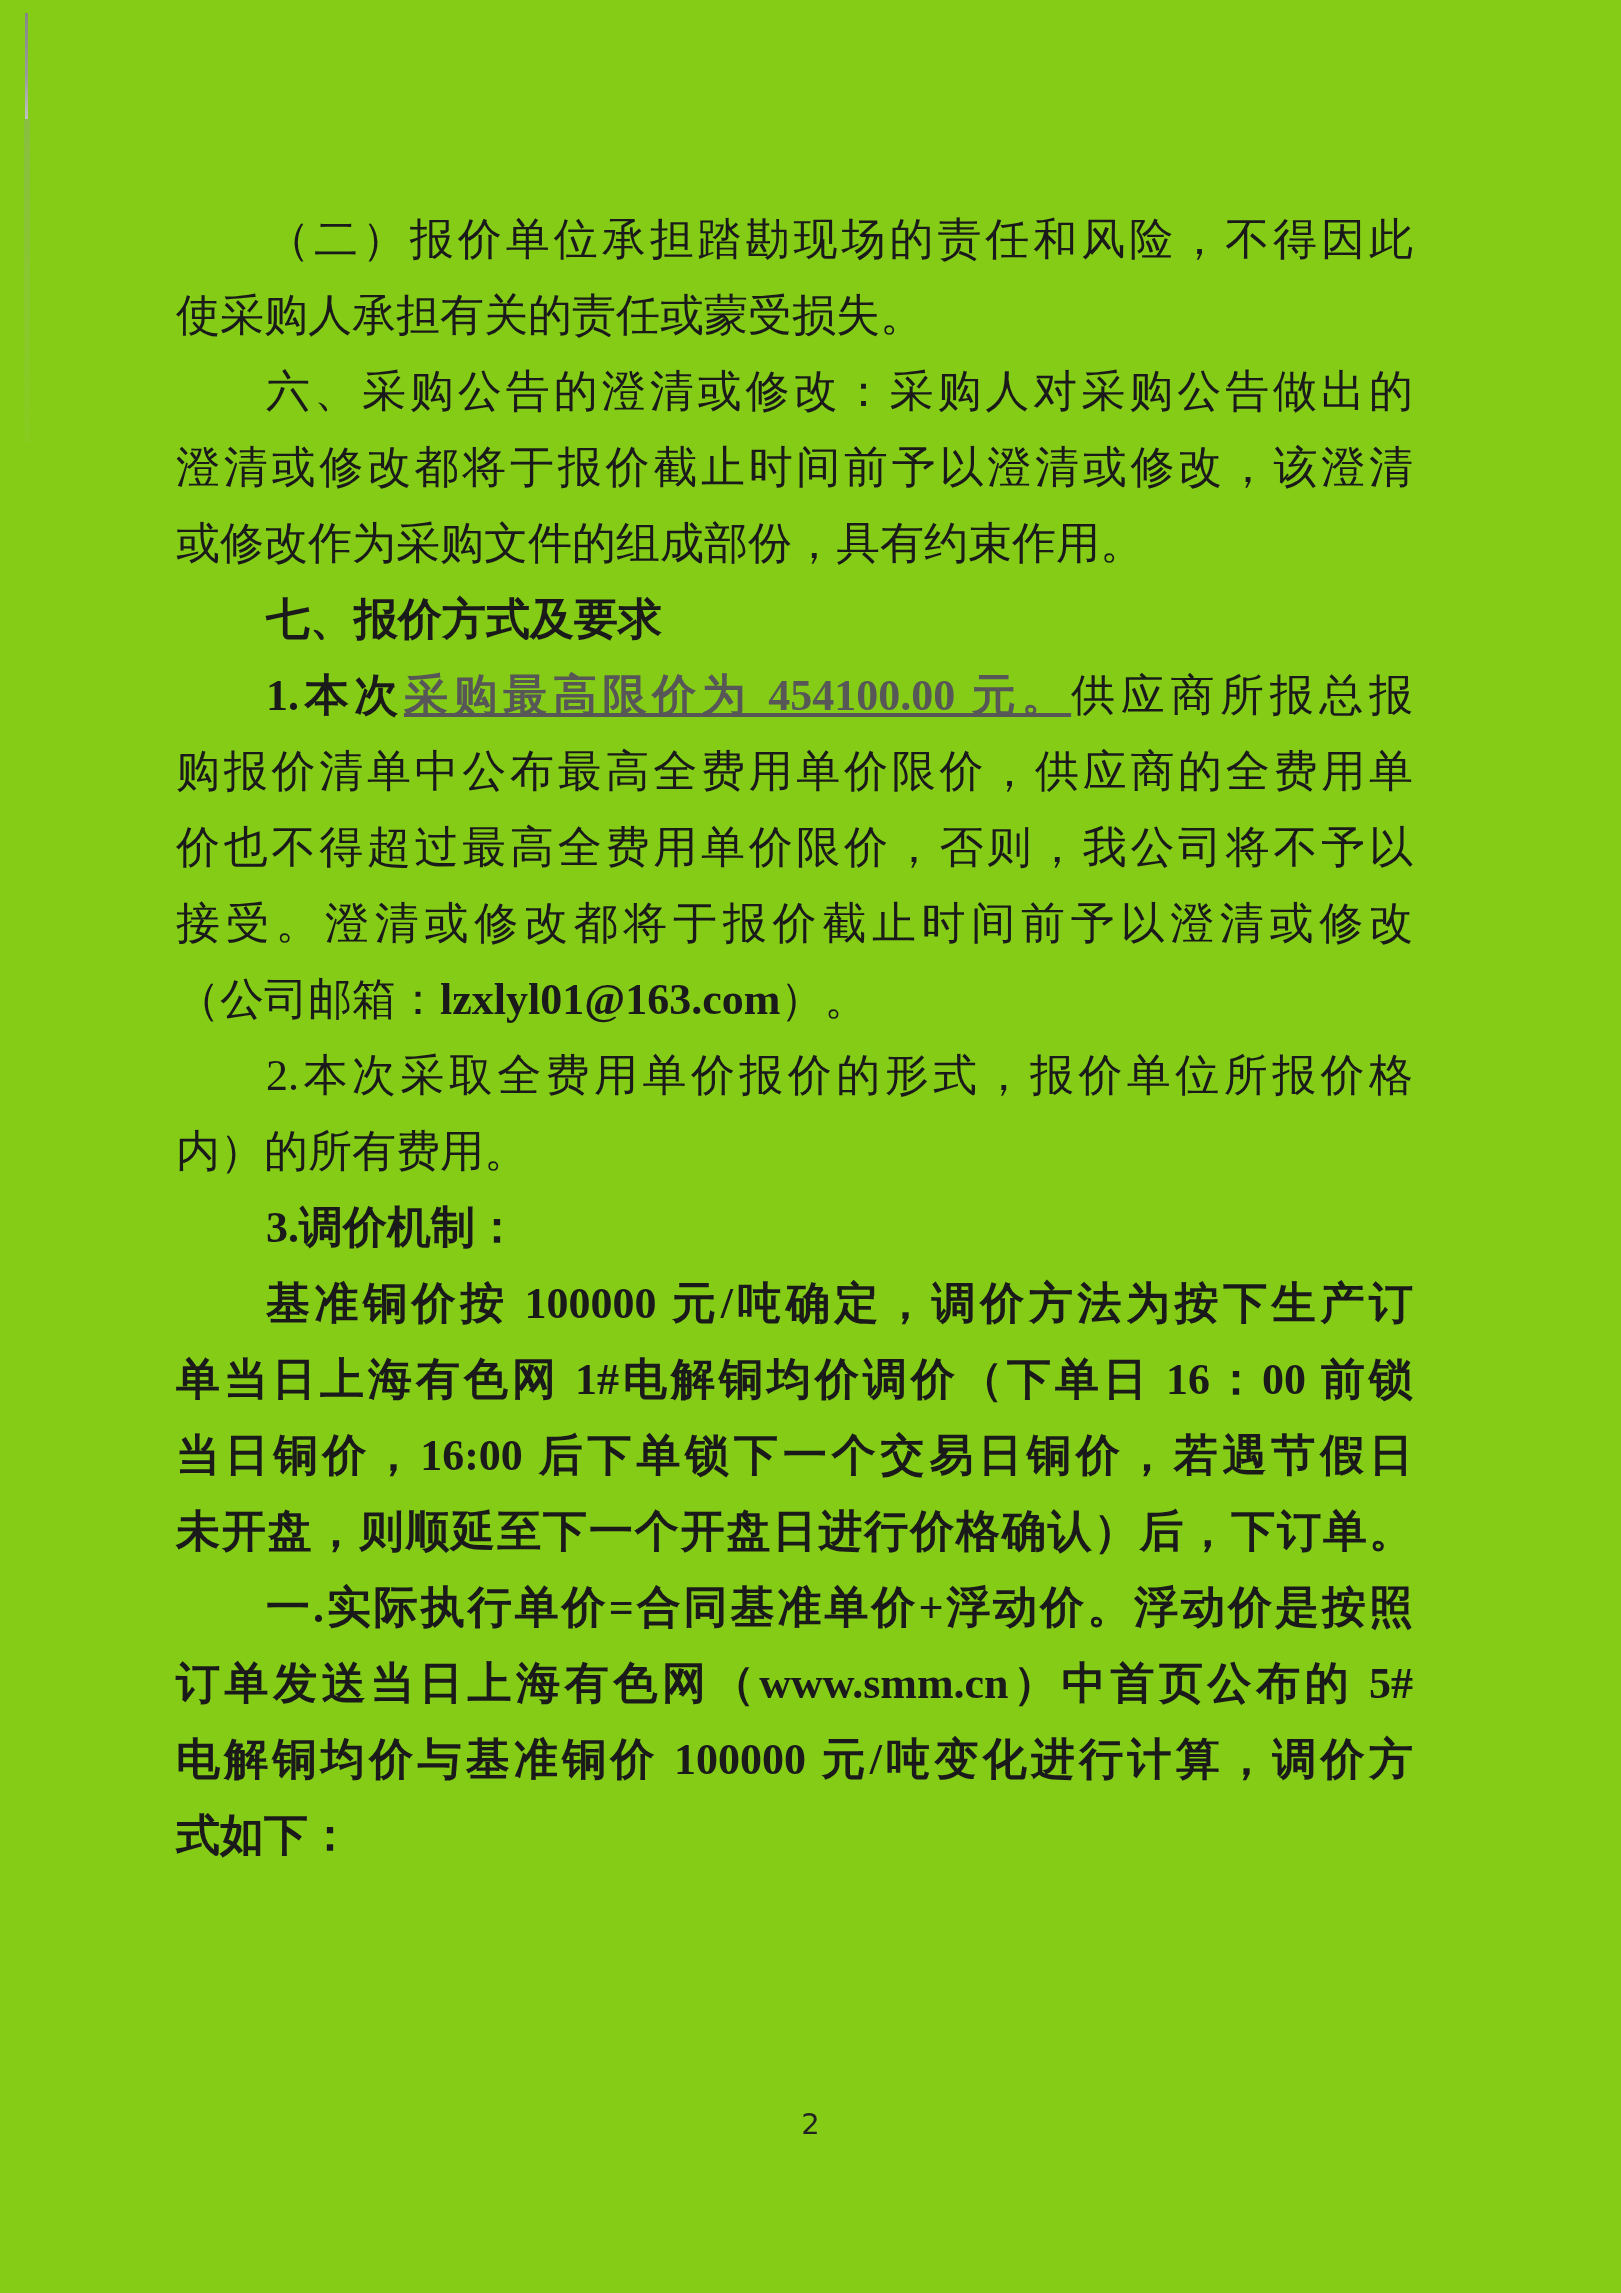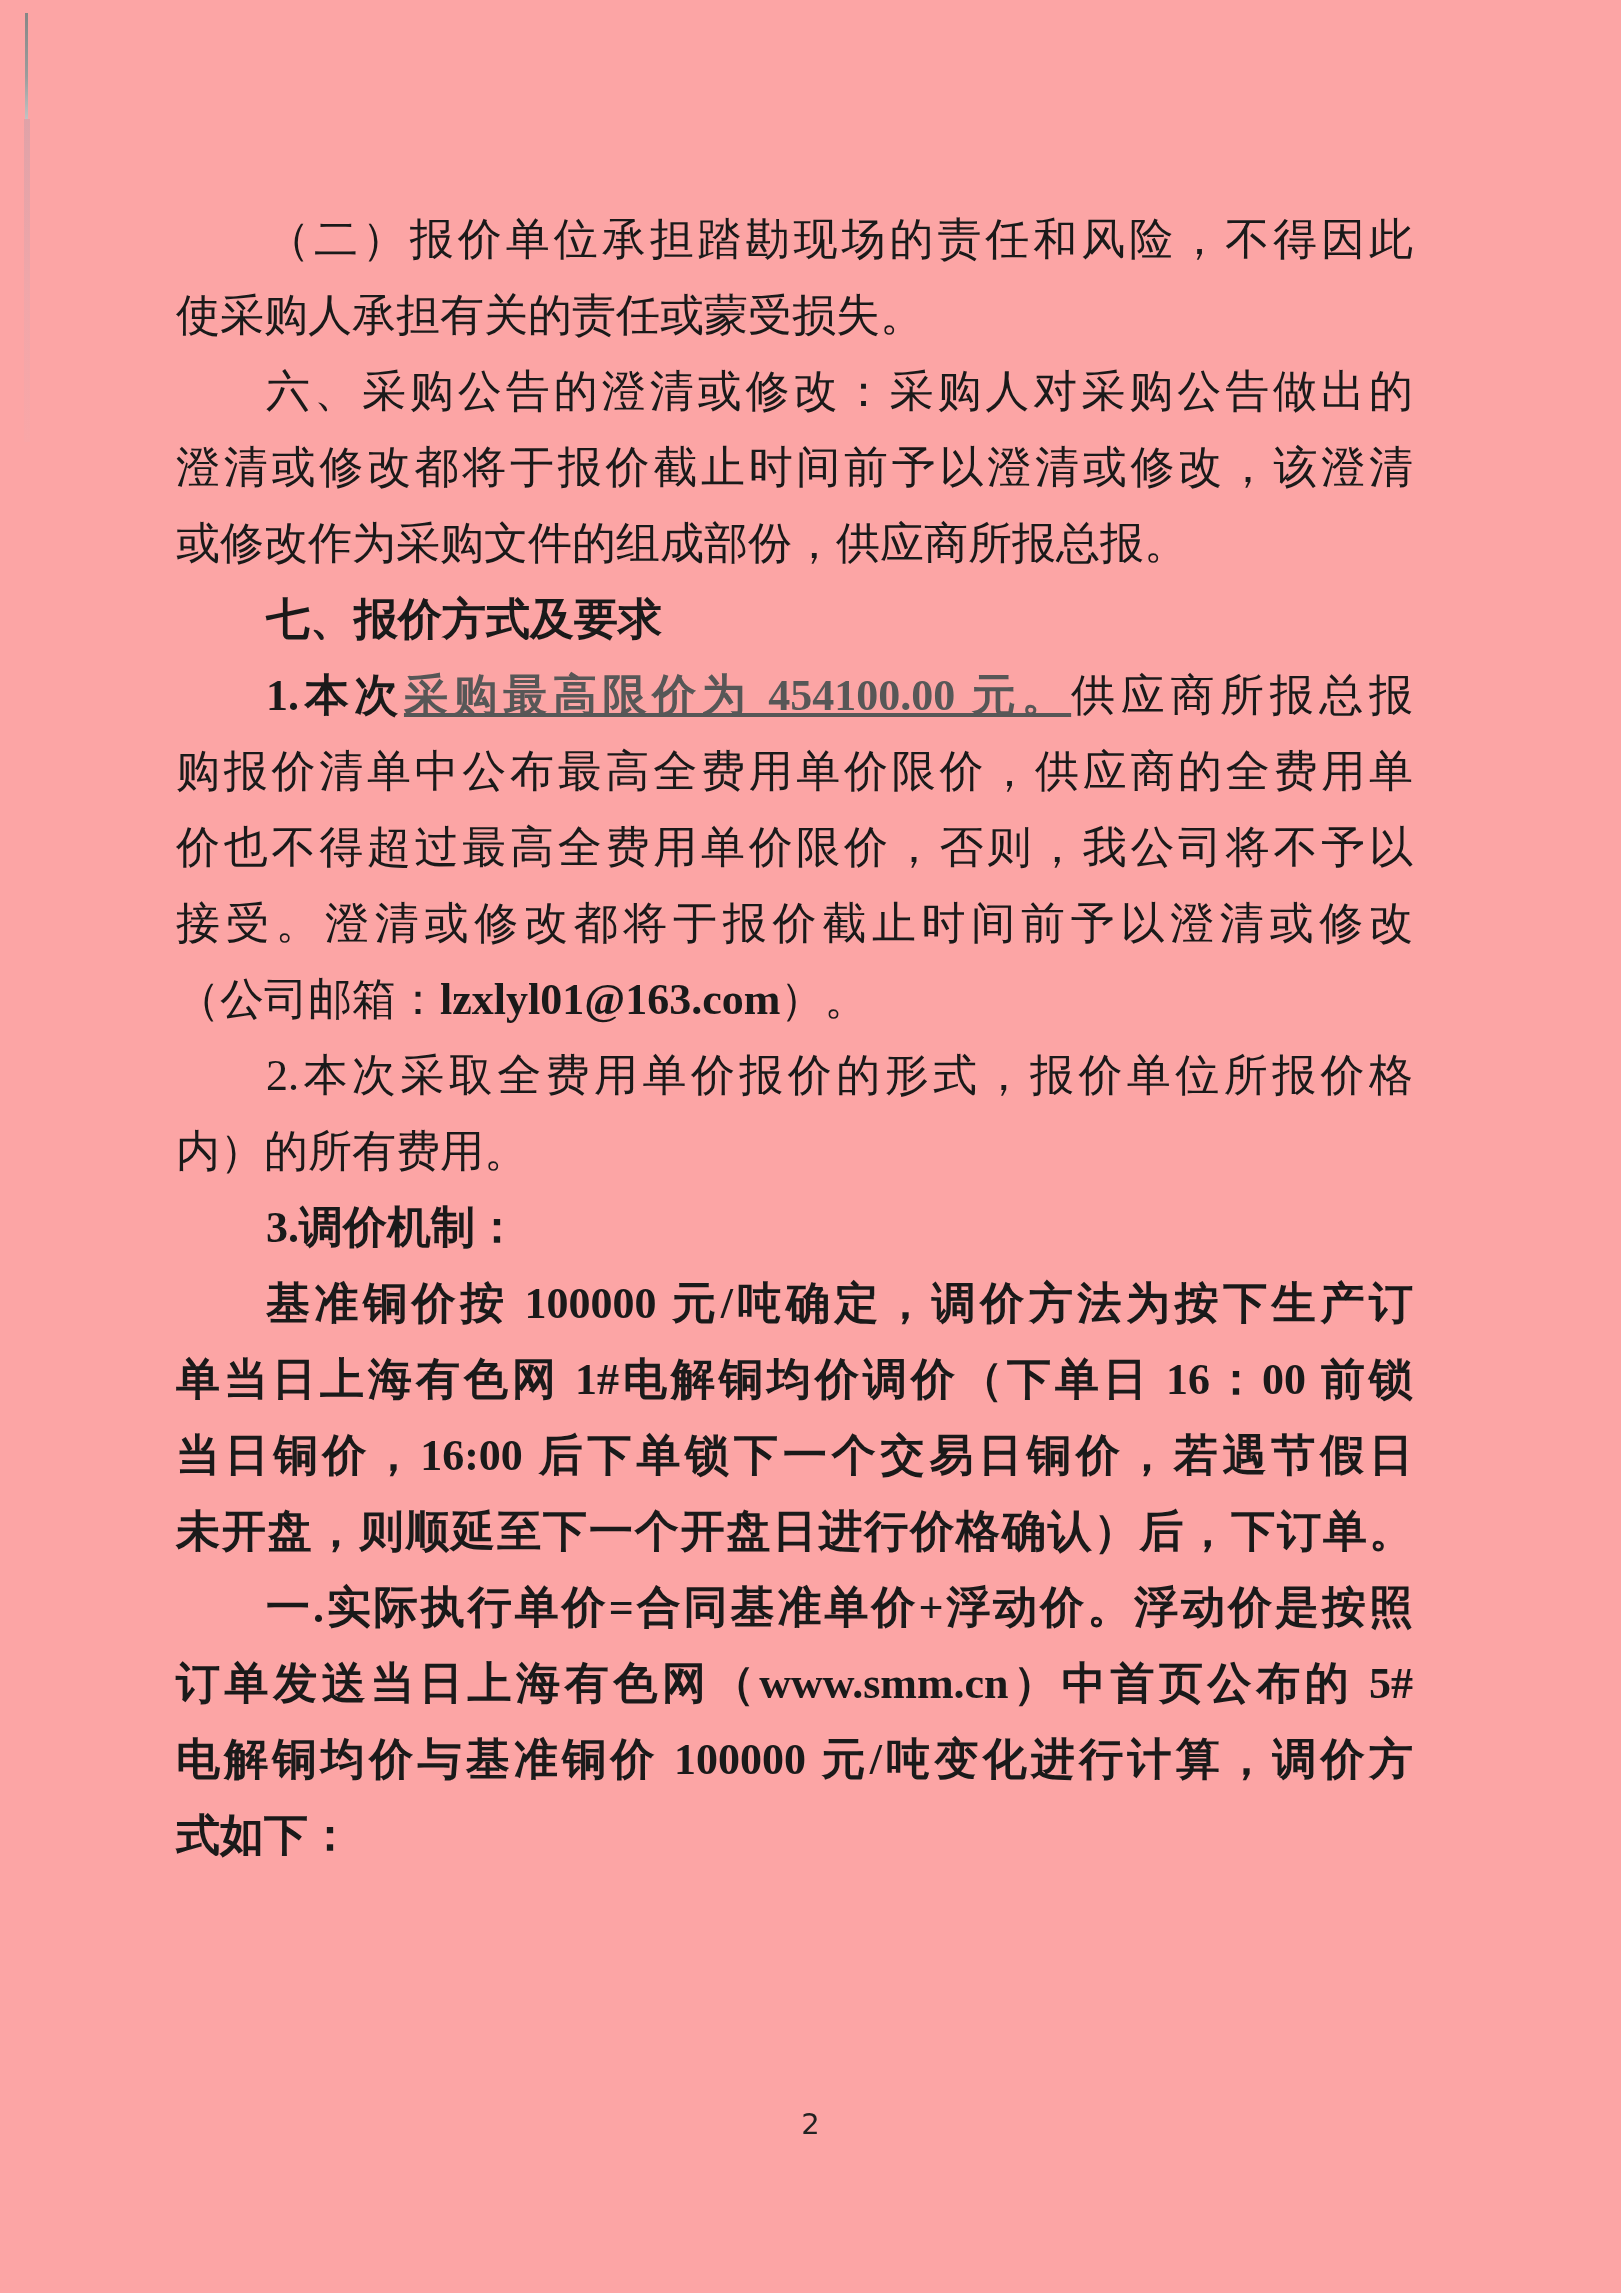--- a/index.html
+++ b/index.html
@@ -5,21 +5,21 @@
   html, body { margin: 0; padding: 0; }
   body {
     width: 1621px; height: 2294px;
     background: #ffffff;
     position: relative;
     overflow: hidden;
     font-family: "Liberation Serif", "DejaVu Serif", serif;
   }
   .page {
     position: absolute; inset: 0;
-    background: #fca5a5;
+    background: #84cc16;
     color: var(--text-color, #1a1a1a);
     padding-left: 40px;
   }
   
   .artifact-line {
     position: absolute; left: 24.5px; top: 12.7px; width: 3.9px; height: 106px;
     background: linear-gradient(to bottom, #868686, #9c9c9c 60%, #c2c2c2);
   }
   .artifact-smudge {
     position: absolute; left: 23.5px; top: 119px; width: 6.9px; height: 323px;
@@ -58,21 +58,21 @@
   <div class="artifact-line"></div>
   <div class="artifact-smudge"></div>
 
   <div class="text">
 
     <p class="ln j ind">（二）报价单位承担踏勘现场的责任和风险，不得因此</p>
     <p class="ln">使采购人承担有关的责任或蒙受损失。</p>
 
     <p class="ln j ind">六、采购公告的澄清或修改：采购人对采购公告做出的</p>
     <p class="ln j">澄清或修改都将于报价截止时间前予以澄清或修改，该澄清</p>
-    <p class="ln">或修改作为采购文件的组成部份，供应商所报总报。</p>
+    <p class="ln">或修改作为采购文件的组成部份，具有约束作用。</p>
 
     <p class="ln ind b">七、报价方式及要求</p>
 
     <p class="ln j ind"><span class="b">1.本次</span><span class="b gray">采购最高限价为 454100.00 元。</span><span>供应商所报总报</span></p>
     <p class="ln j">购报价清单中公布最高全费用单价限价，供应商的全费用单</p>
     <p class="ln j">价也不得超过最高全费用单价限价，否则，我公司将不予以</p>
     <p class="ln j">接受。澄清或修改都将于报价截止时间前予以澄清或修改</p>
     <p class="ln"><span>（公司邮箱：</span><span class="b">lzxlyl01@163.com</span><span>）。</span></p>
 
     <p class="ln j ind">2.本次采取全费用单价报价的形式，报价单位所报价格</p>

